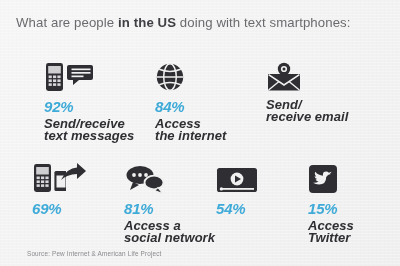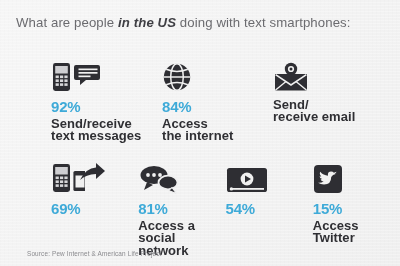--- a/index.html
+++ b/index.html
@@ -36,42 +36,42 @@
     font-size: 13.2px;
     line-height: 17px;
     color: #6b6b6f;
     font-weight: 400;
     letter-spacing: 0.1px;
     white-space: nowrap;
   }
   .title .strong {
     font-weight: 700;
     color: #3f3f44;
-    font-style: italic;
   }
 
   
   .row {
     position: absolute;
-    left: 16px;
+    left: 9px;
     right: 0;
     display: flex;
+    font-style: italic;
   }
   .row-1 { top: 56px; }
   .row-2 { top: 158px; }
 
   .cell {
     position: relative;
     box-sizing: border-box;
     padding-left: 0;
   }
   .row-1 .cell { width: 95px; margin-left: 16px; }
   .row-1 .cell:first-child { margin-left: 35px; }
   .row-2 .cell { width: 97px; }
-  .row-2 .cell:first-child { margin-left: 35px; }
+  .row-2 .cell:first-child { margin-left: 23px; }
 
   .icon-wrap {
     height: 36px;
     display: flex;
     align-items: flex-end;
     margin-bottom: 7px;
   }
   .icon-wrap svg { display: block; }
 
   .pct {

